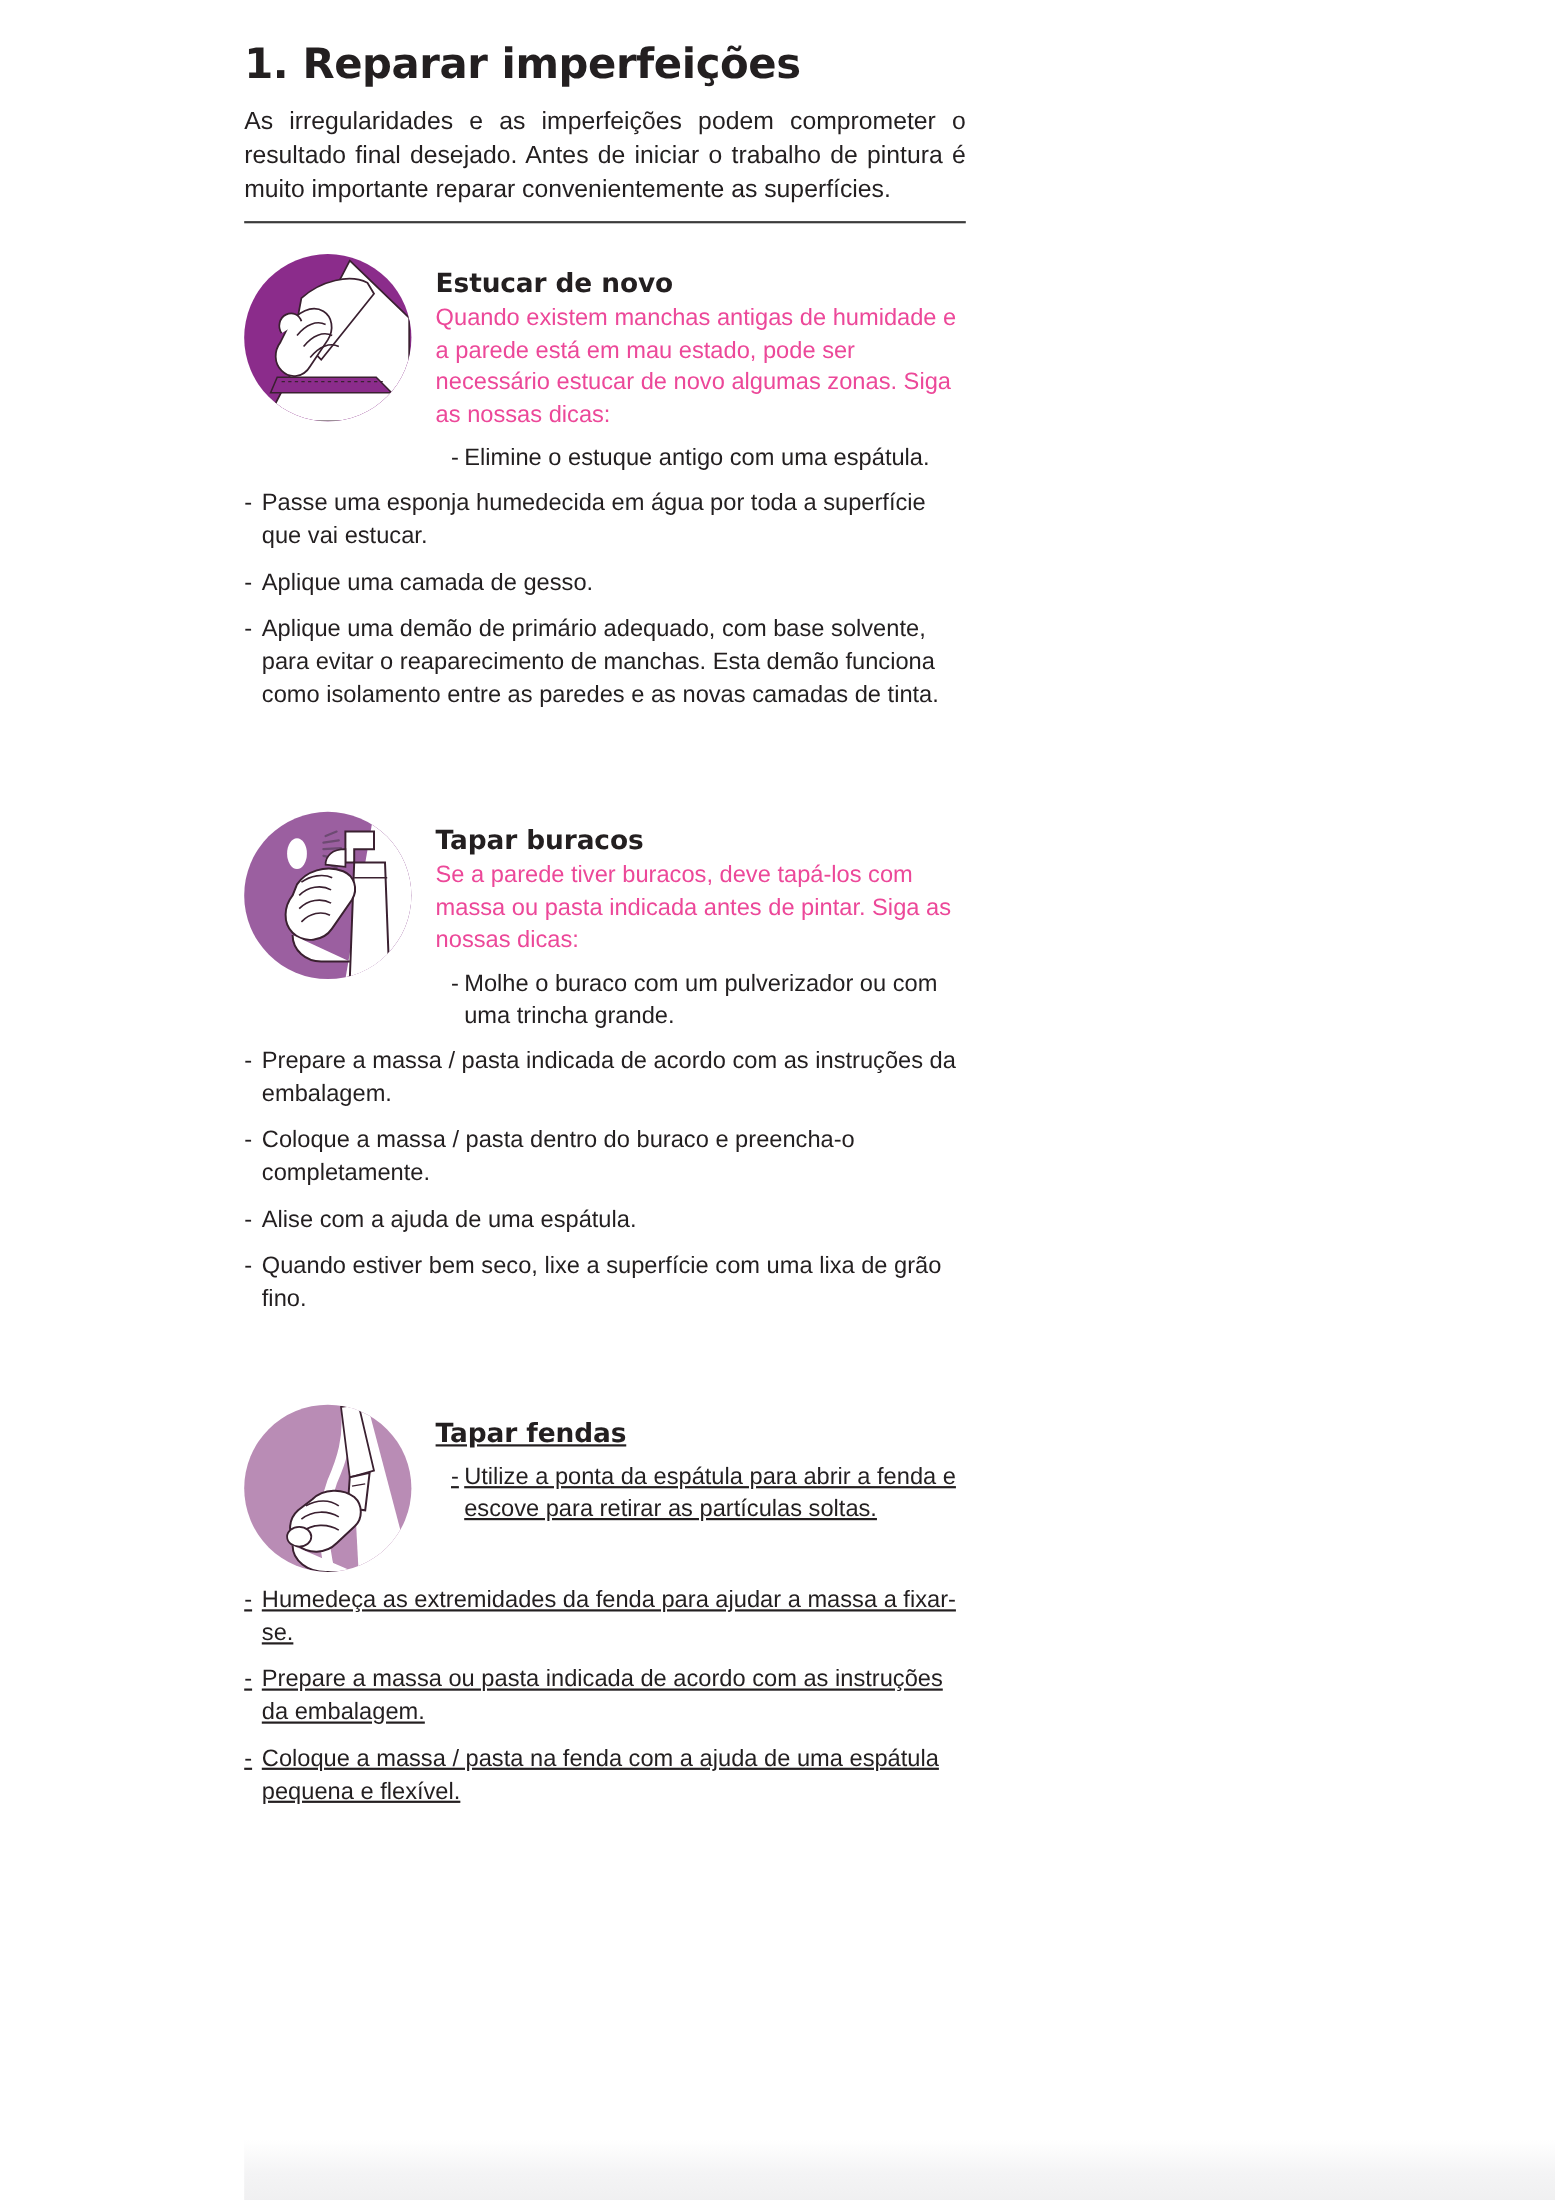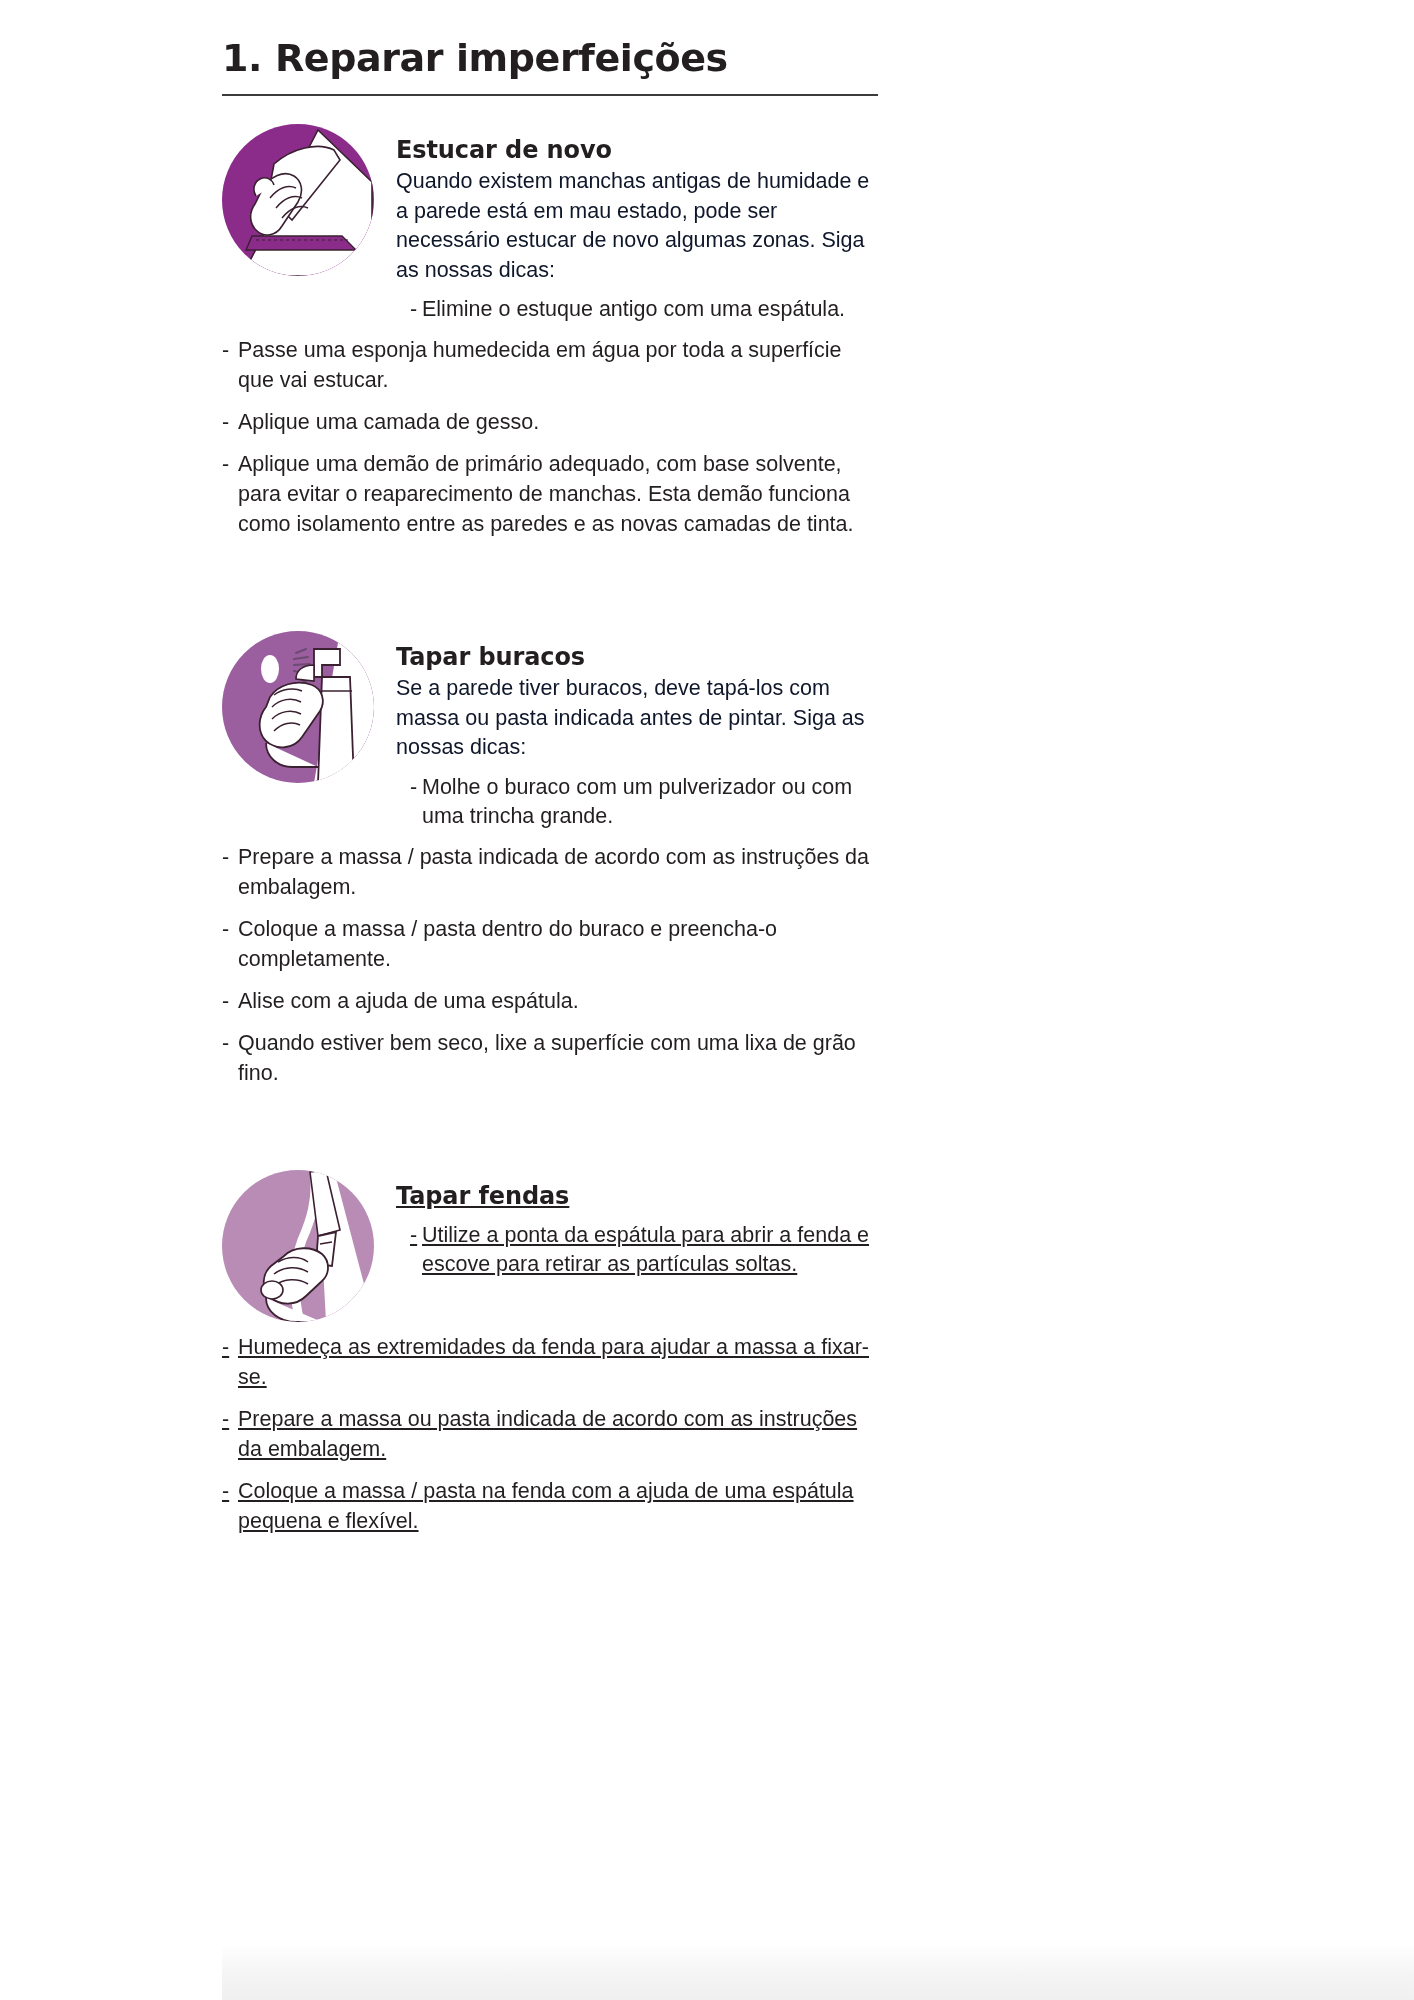--- a/index.html
+++ b/index.html
@@ -103,21 +103,21 @@
     line-height: 1.15;
     margin: 0 0 3px 0;
     color: #231f20;
     font-family: "DejaVu Sans", sans-serif;
     letter-spacing: -0.1px;
   }
   .sec-para {
     font-size: 21.5px;
     line-height: 29.5px;
     margin: 0;
-    color: #0f172a;
+    color: #ec4899;
   }
   
   .sub-bullets {
     margin-top: 10px;
     padding-left: 14px;
   }
   .sub-bullet {
     font-size: 21.5px;
     line-height: 29.5px;
     display: flex;
@@ -151,20 +151,21 @@
 </style>
 </head>
 <body>
 
 <div class="page">
 
   <div class="content">
 
     <h1 class="doc-title">1. Reparar imperfeições</h1>
 
+    <p class="intro">As irregularidades e as imperfeições podem comprometer o resultado final desejado. Antes de iniciar o trabalho de pintura é muito importante reparar convenientemente as superfícies.</p>
 
     <div class="rule"></div>
 
     <div class="section sec-1">
       <div class="sec-head-row">
         <div class="icon-wrap">
           <div class="icon-circle" style="background:#8B2C8B;">
             <svg class="ico-svg" viewBox="0 0 152 152">
               <defs>
                   <clipPath id="c1">

